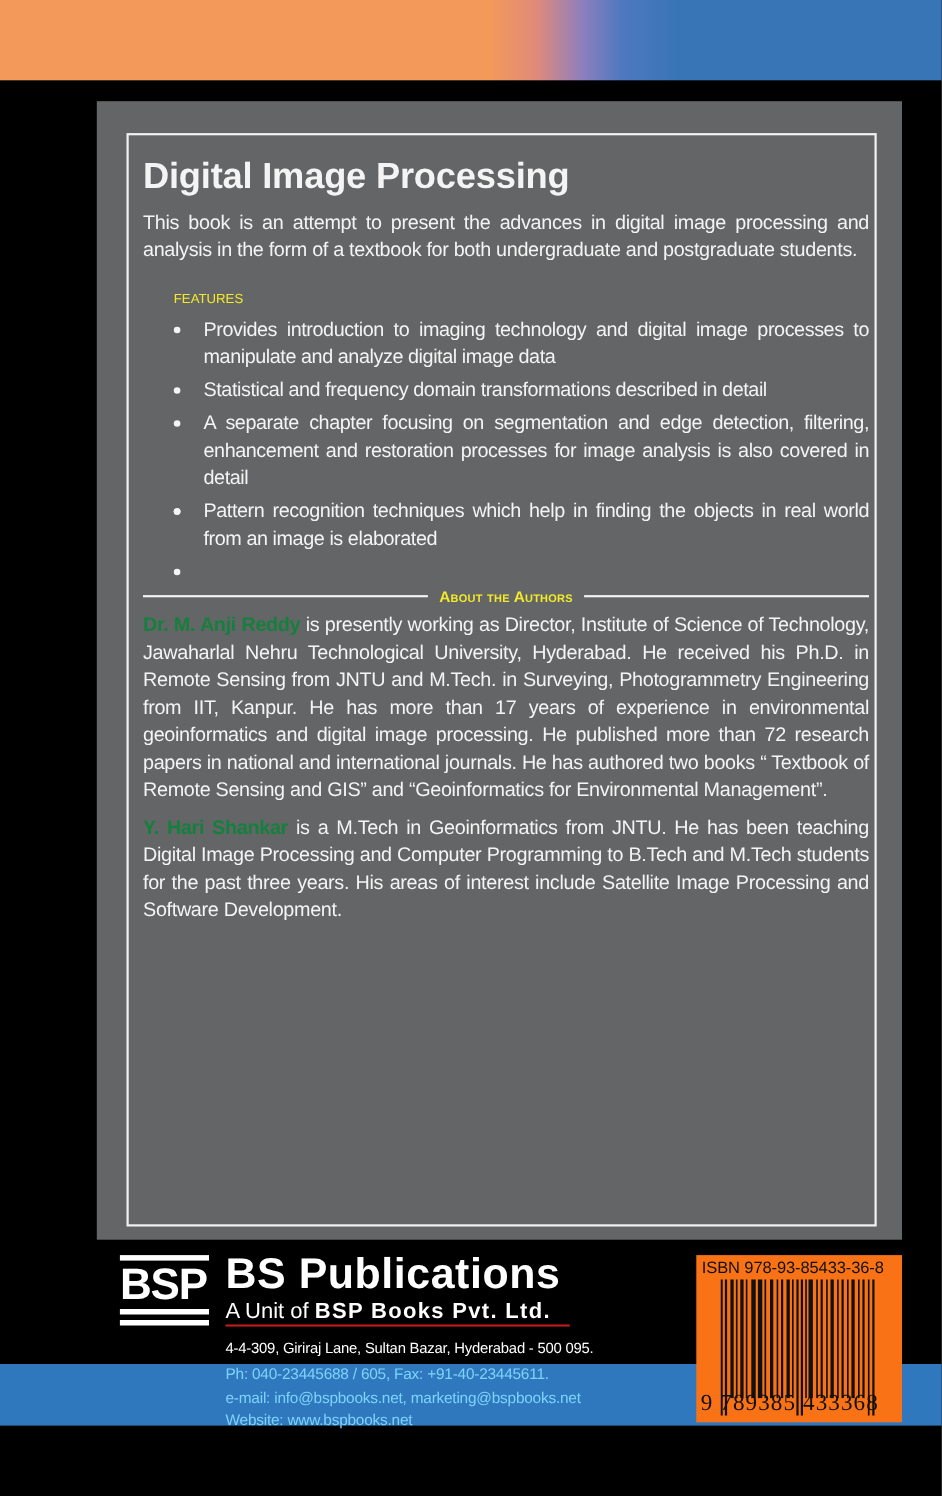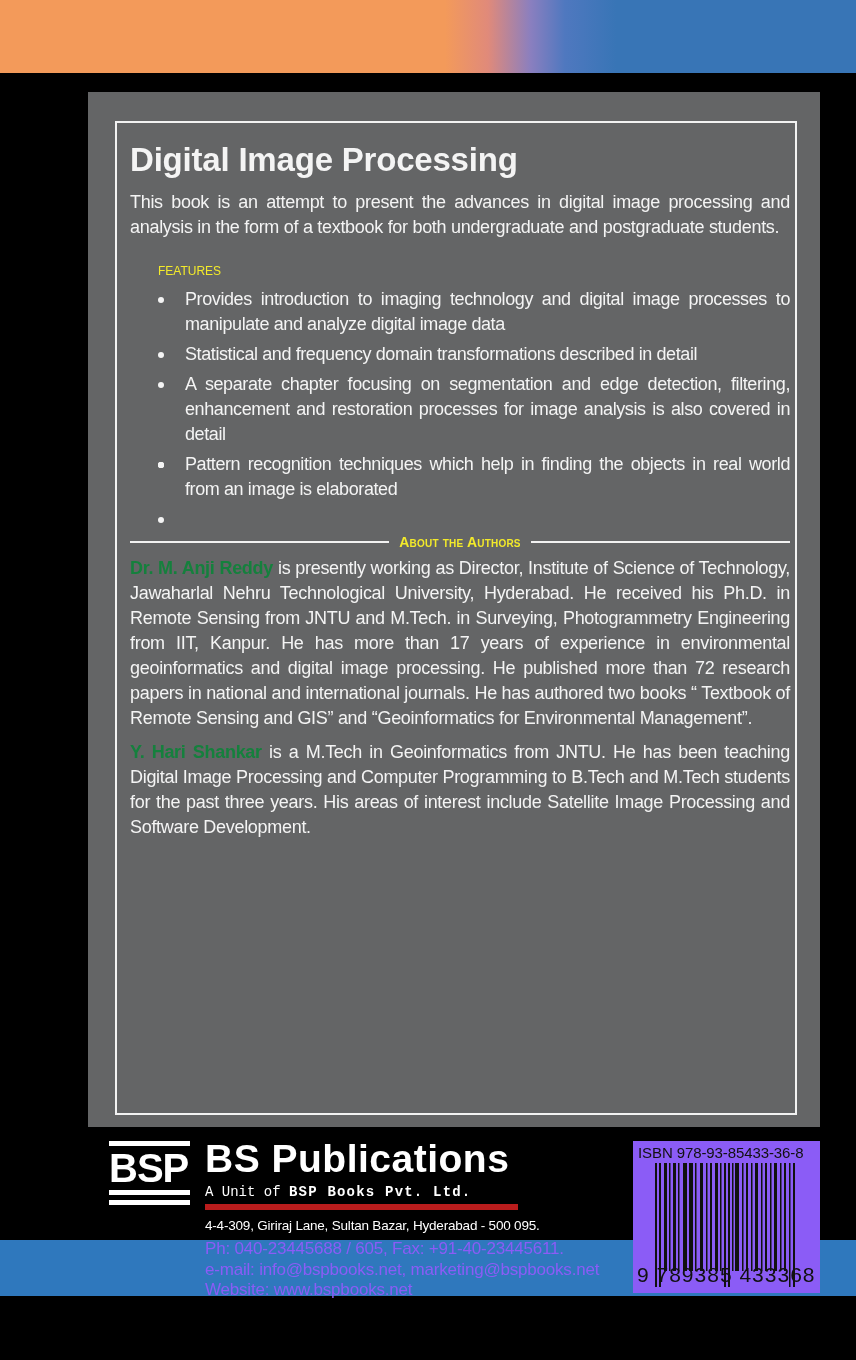--- a/index.html
+++ b/index.html
@@ -78,44 +78,44 @@
   .logo .letters {
     position: absolute; left: 0; top: 6px; width: 81px; 
     color: #fff; font-size: 40px; font-weight: bold; line-height: 42px; letter-spacing: -1px;
   }
   .pub-name {
     position: absolute; left: 205px; top: 1136px;
     color: #fff; font-size: 39px; font-weight: bold; line-height: 46px; letter-spacing: 0.5px;
   }
   .pub-sub {
     position: absolute; left: 205px; top: 1180px;
-    color: #fff; font-size: 14px; line-height: 24px;
-    border-bottom: 6px solid #b91c1c; padding-bottom: 0px; width: 313px; font-family: Liberation Mono, monospace;
+    color: #fff; font-size: 20px; line-height: 24px;
+    border-bottom: 2px solid #b91c1c; padding-bottom: 0px; width: 313px;
   }
   .pub-sub b { letter-spacing: 1.2px; }
   .address {
     position: absolute; left: 205px; top: 1215px;
     color: #fff; font-size: 13.5px; line-height: 22px; letter-spacing: -0.2px; text-align: center;
   }
   .contact {
     position: absolute; left: 205px; top: 1239px;
-    color: #8b5cf6; font-size: 17px; line-height: 20.5px; letter-spacing: -0.2px;
+    color: #7dd3fc; font-size: 14px; line-height: 20.5px; letter-spacing: -0.2px;
   }
   .barcode-box {
     position: absolute; left: 633px; top: 1141px; width: 187px; height: 152px;
-    background: #8b5cf6;
+    background: #f97316;
   }
   .isbn-text {
     position: absolute; left: 5px; top: 3px; font-size: 15px; color: #111;
     letter-spacing: -0.1px;
   }
   .barcode-svg { position: absolute; left: 22px; top: 22px; }
   .ean-text {
     position: absolute; left: 4px; top: 122px; font-size: 21px; color: #111;
-    letter-spacing: 1px; font-family: Liberation Sans, sans-serif;
+    letter-spacing: 1px; font-family: Liberation Serif, serif;
   }
 </style>
 </head>
 <body>
 
 <div class="top-band"></div>
 
 <div class="panel"></div>
 <div class="frame"></div>
 

